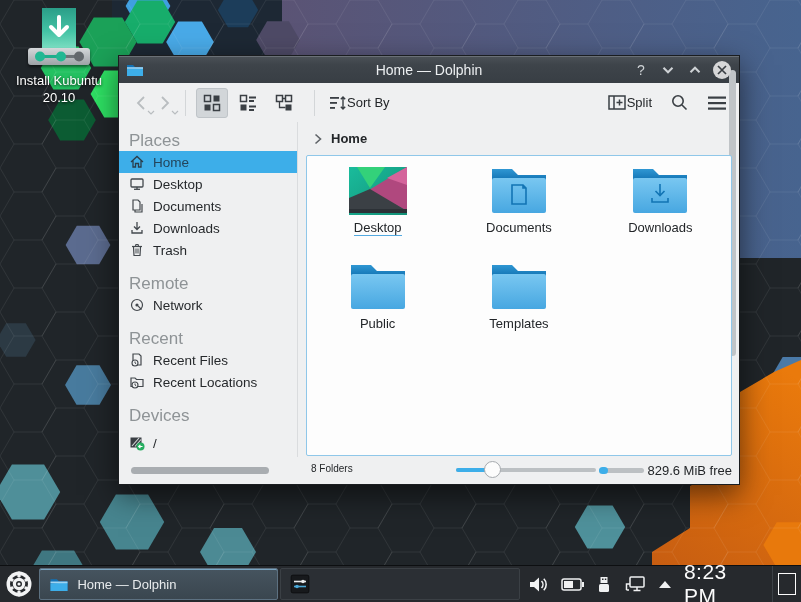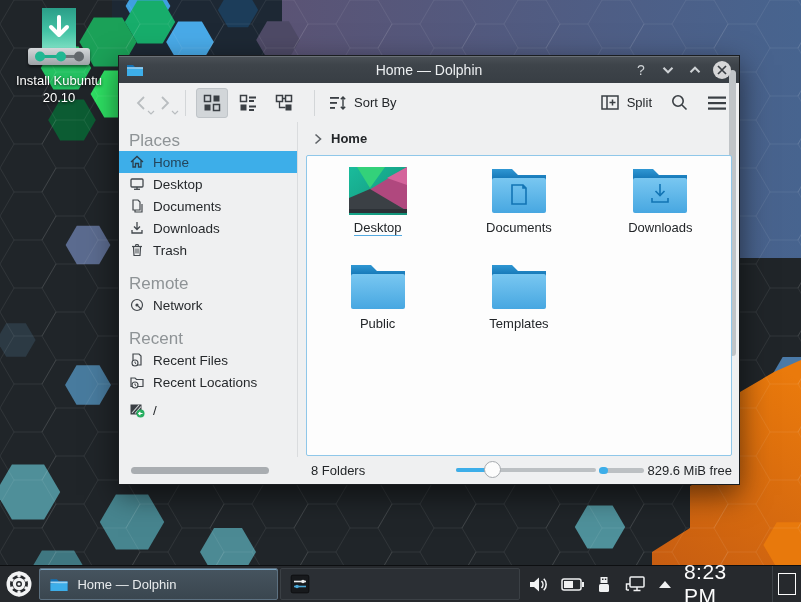--- a/index.html
+++ b/index.html
@@ -33,21 +33,21 @@
   .tb-btn { width:18px; height:18px; display:flex; align-items:center; justify-content:center; color:#ced2d5; font-size:14px; }
   .close-btn { width:18px; height:18px; border-radius:50%; background:#d6d7d8; display:flex; align-items:center; justify-content:center; }
 
   #toolbar { position:absolute; left:0; top:27px; right:0; height:39px; background:#eff0f1;
      display:flex; align-items:center; padding:0 12px 0 10px; }
   .nav-arrow { position:relative; width:24px; height:26px; display:flex; align-items:center; justify-content:center; }
   .nav-caret { position:absolute; right:-2px; bottom:1px; }
   .tool-sep { width:1px; height:26px; background:#d3d6d8; margin:0 8px; }
   .view-btn { width:32px; height:30px; display:flex; align-items:center; justify-content:center; border-radius:3px; margin:0 2px; }
   .view-btn.selected { background:#d2d6d9; border:1px solid #bfc4c8; }
-  .tool-item { display:flex; align-items:center; gap:7px; margin-left:14px; color:#232629; }
+  .tool-item { display:flex; align-items:center; margin-left:14px; color:#232629; }
   .right-tools { margin-left:auto; display:flex; align-items:center; gap:18px;justify-content:flex-end; }
 
   
   #sidebar { position:absolute; left:0; top:66px; width:178px; bottom:27px; background:#eff0f1; padding-top:9px; overflow:hidden; }
   .side-header { color:#8e9396; font-size:17px; padding:0 0 3px 10px; height:20px; margin-top:13px; }
   .side-header:first-child { margin-top:0; }
   .side-item { height:22px; display:flex; align-items:center; gap:8px; padding-left:10px; color:#26292c; font-size:13.5px; }
   .side-item.selected { background:#3daee9; color:#23455c; }
   .side-item .s-icon { width:16px; height:16px; flex:0 0 16px; }
   #v-scroll { position:absolute; right:3px; top:14px; width:7px; height:286px; background:#c0c4c7; border-radius:3.5px; }
@@ -61,21 +61,21 @@
      border:1px solid #8fc7e9; border-radius:2px; overflow:hidden; }
   #grid { display:grid; grid-template-columns:repeat(3,1fr); grid-auto-rows:96px; padding-top:11px; }
   .cell { display:flex; flex-direction:column; align-items:center; }
   .cell .thumb { width:58px; height:48px; position:relative; }
   .flabel { margin-top:5px; font-size:13px; color:#232629; line-height:15px; }
   .flabel.underlined { border-bottom:1px solid #53a9e0; }
 
   
   #statusbar { position:absolute; left:0; right:0; bottom:0; height:27px; background:#eff0f1; }
   #h-scroll { position:absolute; left:12px; top:10px; width:138px; height:7px; background:#a9adb1; border-radius:3.5px; }
-  #folders-count { position:absolute; left:192px; top:6px; font-size:13px; }
+  #folders-count { position:absolute; left:192px; top:6px; font-size:10px; }
   #zoom-slider { position:absolute; left:337px; top:11px; width:140px; height:4px; background:#bcc0c3; border-radius:2px; }
   #zoom-fill { position:absolute; left:0; top:0; width:38px; height:4px; background:#3daee9; border-radius:2px; }
   #zoom-handle { position:absolute; left:28px; top:-7px; width:17px; height:17px; border-radius:50%;
      background:#fcfcfc; border:1px solid #a6aaae; }
   #disk-bar { position:absolute; left:480px; top:11px; width:45px; height:5px; background:#bcc0c3; border-radius:2.5px; }
   #disk-used { position:absolute; left:0; top:-1px; width:9px; height:7px; background:#3daee9; border-radius:3.5px; }
   #free-space { position:absolute; right:7px; top:6px; font-size:13px; }
 
   
   #taskbar { position:absolute; left:0; top:565px; width:801px; height:37px; background:#26292d;
@@ -336,20 +336,21 @@
     </div>
     <div class="side-item">
       <svg class="s-icon" viewBox="0 0 16 16">
         <path d="M2 4 H6 L7.5 5.5 H14 V12.5 H2 Z" fill="none" stroke="#43484d" stroke-width="1.2"></path>
         <circle cx="6" cy="11" r="3" fill="#eff0f1" stroke="#43484d" stroke-width="1.1"></circle>
         <path d="M6 9.5 V11 L7.2 11.8" fill="none" stroke="#43484d" stroke-width="1"></path>
       </svg>
       <span>Recent Locations</span>
     </div>
 
+    <div class="side-header">Devices</div>
     <div class="side-item" style="margin-top:6px">
       <svg class="s-icon" viewBox="0 0 16 16">
         <rect x="1.5" y="2.5" width="11" height="10" fill="#3a3f44"></rect>
         <path d="M3 11 L10 3 M6 11.5 L12 4.5" stroke="#d6d9db" stroke-width="1.1"></path>
         <circle cx="11.5" cy="11.5" r="4" fill="#27ae60"></circle>
         <path d="M13.5 11.5 H10 M11.4 9.8 L9.7 11.5 L11.4 13.2" fill="none" stroke="#ffffff" stroke-width="1.2"></path>
       </svg>
       <span>/</span>
     </div>
   </div>

